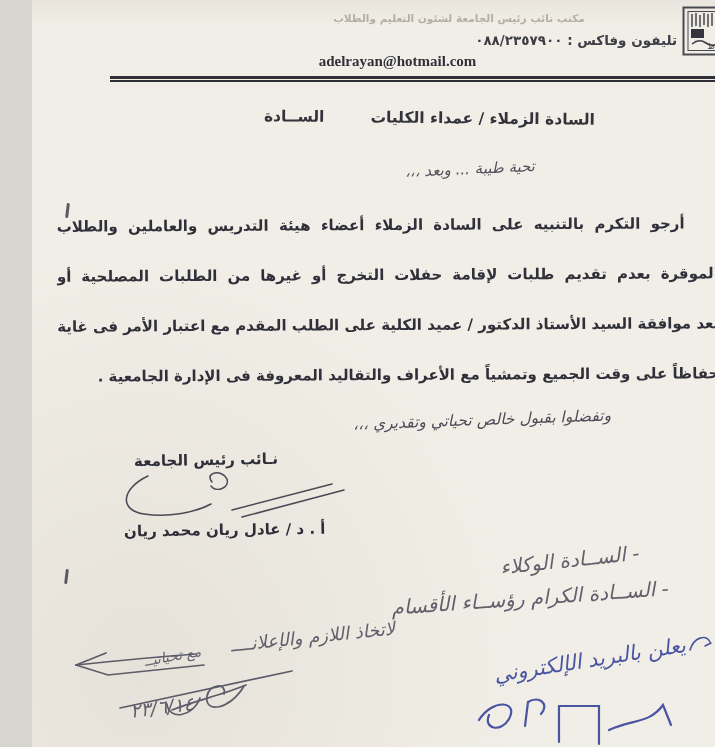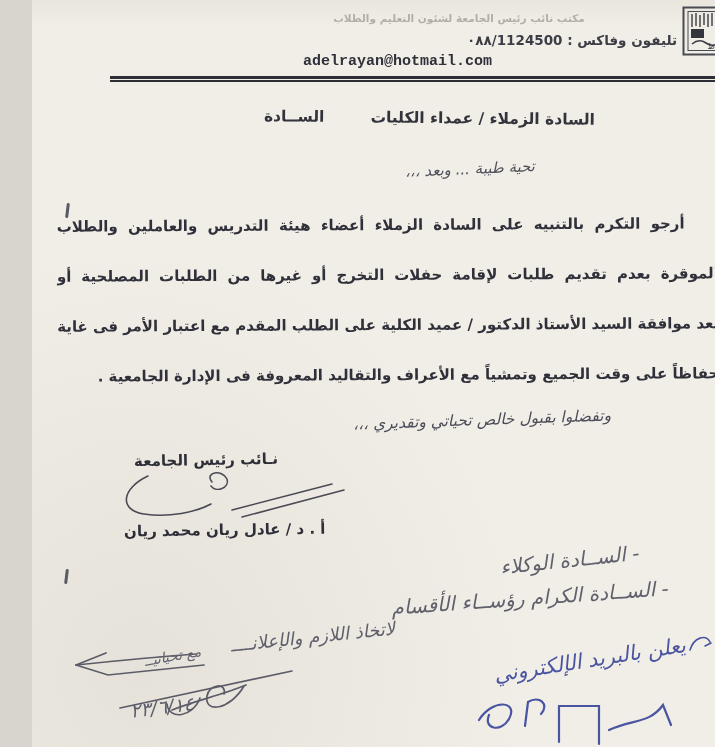--- a/index.html
+++ b/index.html
@@ -16,21 +16,21 @@
   }
   .abs{position:absolute;}
   .rtl{direction:rtl;unicode-bidi:embed;}
 
   
   .office-line{top:12px;right:78px;width:420px;text-align:center;
     font-size:10.5px;letter-spacing:1px;color:#a9a49b;opacity:.85;font-weight:700;}
   .contact-row{top:32px;right:70px;width:412px;display:flex;justify-content:space-between;
     font-size:13.5px;font-weight:700;color:#3d3d46;}
   .email{top:53px;left:248px;width:235px;text-align:center;
-    font-family:Liberation Mono, monospace;font-weight:700;font-size:15px;color:#30303a;}
+    font-family:Liberation Serif, serif;font-weight:700;font-size:15px;color:#30303a;}
   .logo{top:6px;right:7px;}
   .rule{top:76px;left:78px;width:637px;}
   .rule .r1{height:2.5px;background:#2e2e36;}
   .rule .r2{height:1.5px;background:#2e2e36;margin-top:1.5px;}
 
   
   .heading{top:109px;right:152px;display:flex;gap:46px;
     font-size:15.5px;font-weight:700;color:#33333c;transform:rotate(.6deg);}
   .salutation{top:160px;right:212px;font-size:15px;font-style:italic;color:#50505b;
     transform:rotate(-2.5deg);letter-spacing:.5px;}
@@ -69,21 +69,21 @@
   svg{display:block;}
 </style>
 </head>
 <body>
 
 <div class="page">
 
   <div class="abs office-line rtl">مكتب نائب رئيس الجامعة لشئون التعليم والطلاب</div>
 
   <div class="abs contact-row rtl">
-    <span>تليفون وفاكس : ٠٨٨/1124500</span>
+    <span>تليفون وفاكس : ٠٨٨/٢٣٥٧٩٠٠</span>
   </div>
 
   <div class="abs email">adelrayan@hotmail.com</div>
 
   <svg class="abs logo" width="58" height="50" viewBox="0 0 58 50">
     <rect x="1.5" y="1.5" width="55" height="47" fill="none" stroke="#4a4a52" stroke-width="2"></rect>
     <rect x="6" y="5.5" width="46" height="39" fill="none" stroke="#4a4a52" stroke-width="1"></rect>
     <g stroke="#3c3c44" stroke-width="1.4">
       <path d="M10 21 V8 M14 20 V7 M18 21 V9 M22 19 V7 M26 21 V8 M30 20 V7 M34 21 V9 M38 19 V7 M42 21 V8 M46 20 V8"></path>
     </g>

